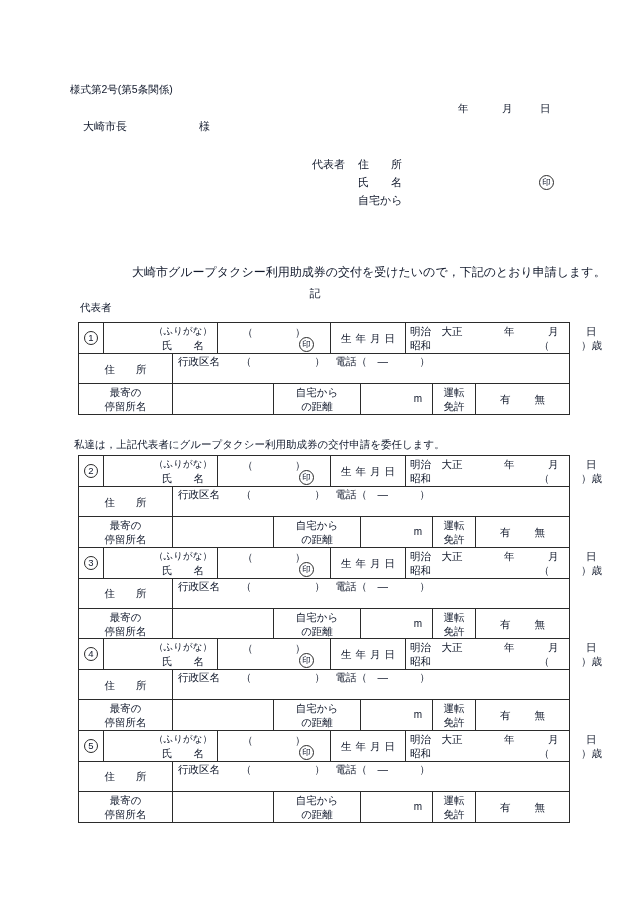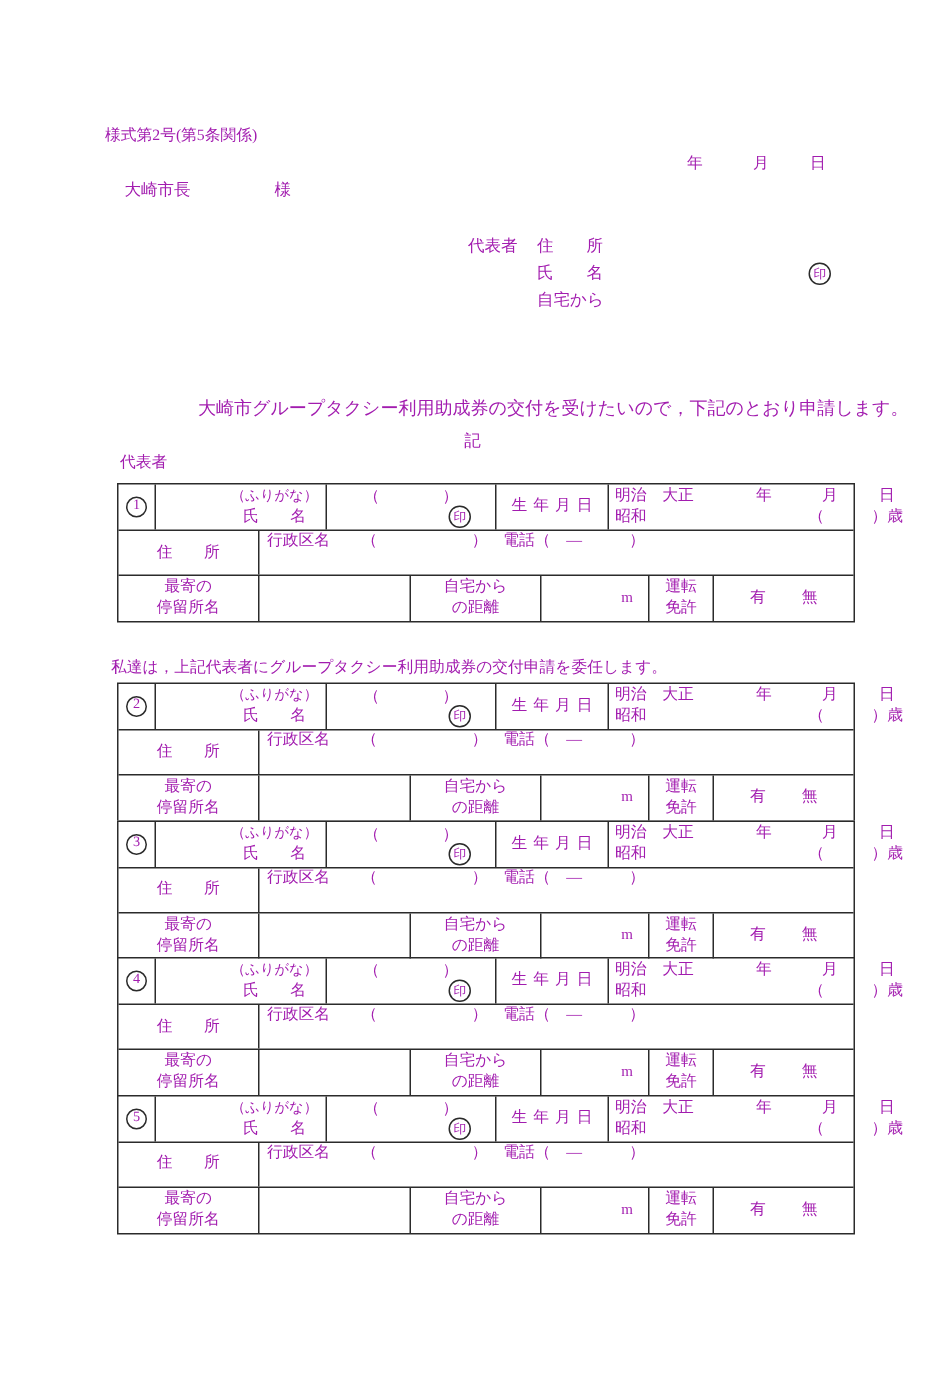--- a/index.html
+++ b/index.html
@@ -1,33 +1,33 @@
 <!DOCTYPE html>
 <html><head>
 <meta charset="utf-8">
 <style>
   html,body{margin:0;padding:0;background:#888;}
   .page{
     position:relative;
     width:630px;height:915px;
     margin:0 auto;
     background:#ffffff;
-    color:#a21caf;
-    font-family:Liberation Serif, serif;
+    color:#0f172a;
+    font-family:Liberation Sans, sans-serif;
     overflow:hidden;
   }
   .page *{box-sizing:border-box;}
 
   
   .form-number{position:absolute;left:70px;top:83px;font-size:10.5px;}
   .date-line{position:absolute;left:458px;top:102px;width:110px;height:14px;font-size:10.5px;}
   .date-line span{position:absolute;top:0;}
   .date-y{left:0;} .date-m{left:44px;} .date-d{left:82px;}
 
-  .addressee{position:absolute;left:83px;top:119px;display:flex;gap:56px;font-size:11px;}
+  .addressee{position:absolute;left:83px;top:119px;display:flex;gap:72px;font-size:11px;}
 
   .rep-block{position:absolute;left:312px;top:155px;display:flex;gap:13px;font-size:11px;}
   .rep-label{line-height:18px;}
   .rep-fields{display:flex;flex-direction:column;}
   .rep-fields div{line-height:18px;}
 
   .seal{
     display:inline-flex;align-items:center;justify-content:center;
     border:1px solid #2a2a2a;border-radius:50%;
     width:15px;height:15px;font-size:8.5px;line-height:1;

